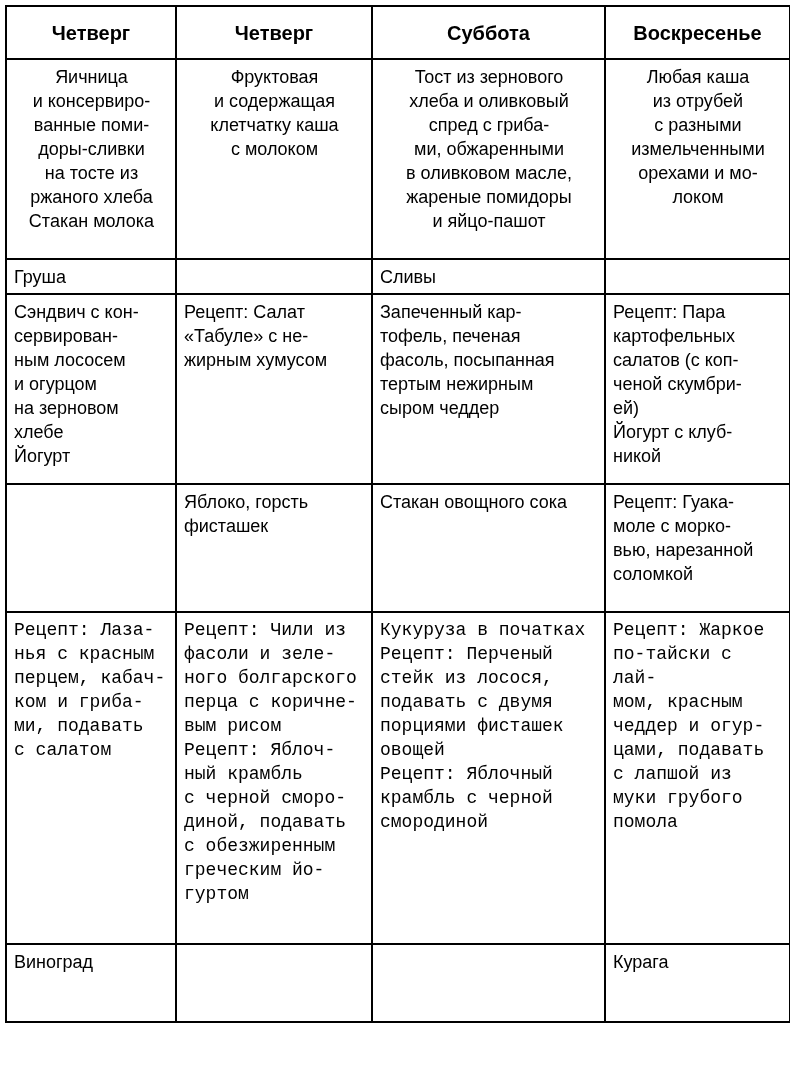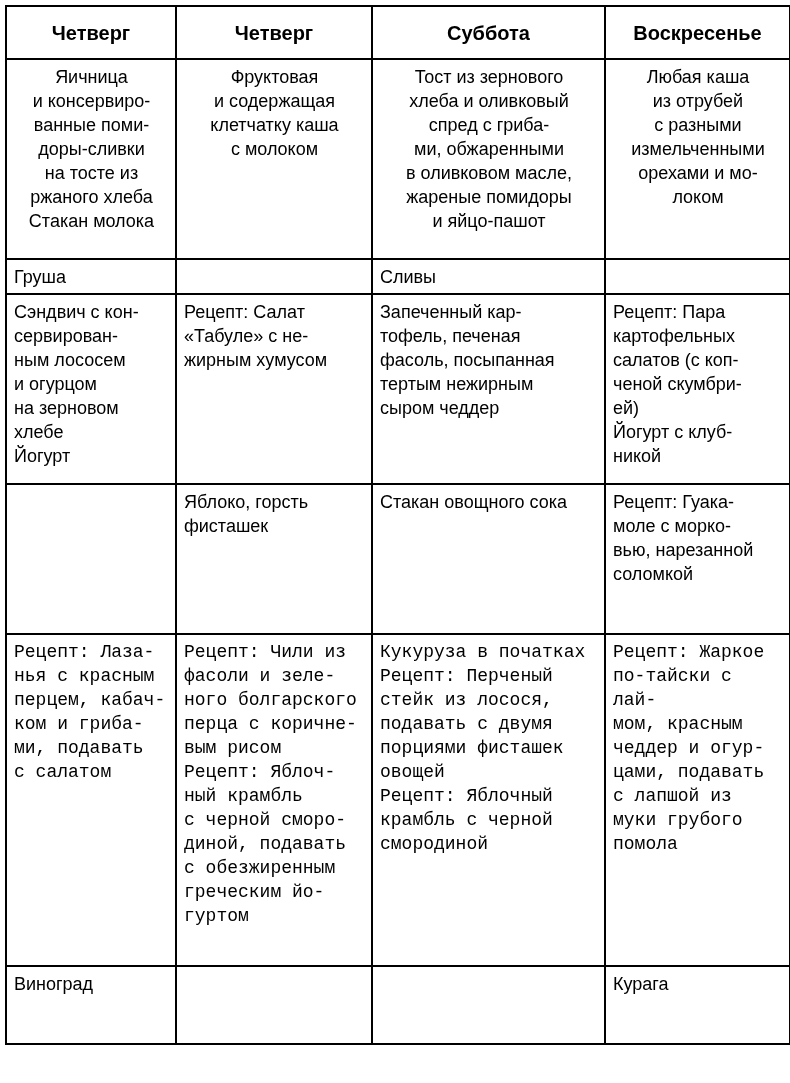--- a/index.html
+++ b/index.html
@@ -38,21 +38,21 @@
     text-align: center;
     font-weight: bold;
     font-size: 20px;
     padding: 4px;
     white-space: normal;
   }
   tr.row-header  th { height: 53px;  }
   tr.row-1 td { height: 200px; text-align: center; }
   tr.row-2 td { height: 33px; margin-left: 28px;  }
   tr.row-3 td { height: 190px; }
-  tr.row-4 td { height: 150px; }
+  tr.row-4 td { height: 128px; }
   tr.row-5 td { height: 332px; font-family: Liberation Mono, monospace; }
   tr.row-6 td { height: 78px;  }
 </style>
 </head>
 <body>
 
 <div class="page">
   <table class="meal-table">
     <colgroup>
       <col style="width:170px">

